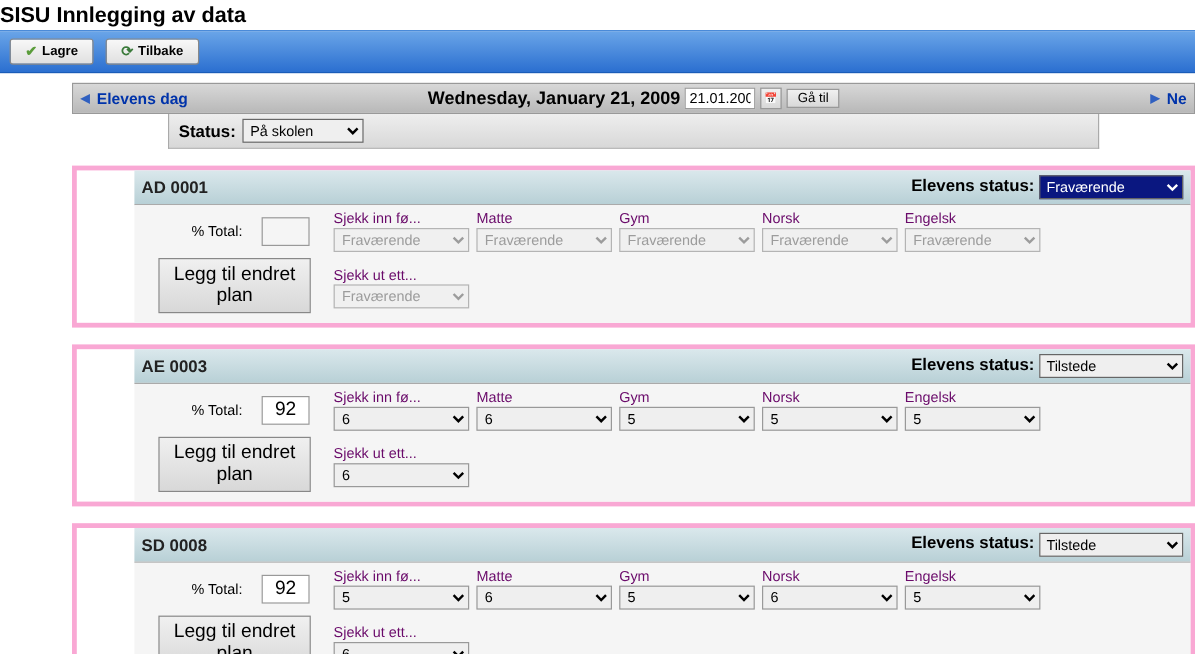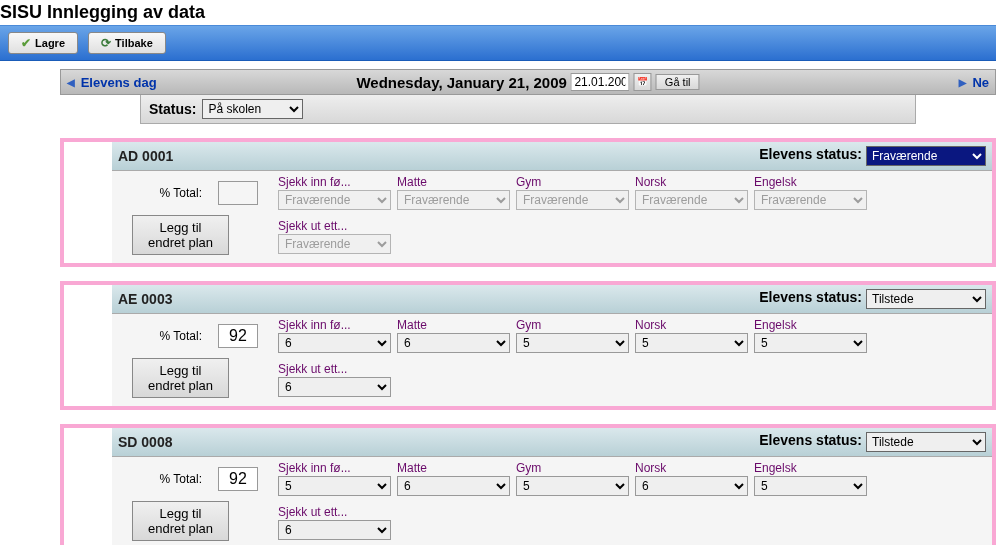--- a/index.html
+++ b/index.html
@@ -156,23 +156,23 @@
       text-align: center;
       padding: 2px;
       font-weight: normal;
       font-size: 16px;
     }
     .total-row input[readonly] { background: #f5f5f5; }
     .change-plan-btn {
       border: 1px solid #888;
       background: linear-gradient(to bottom, #f0f0f0, #d8d8d8);
       padding: 4px 8px;
-      font-size: 13px;
-      cursor: pointer;
-      width: 97px;
+      font-size: 16px;
+      cursor: pointer;
+      width: 127px;
       margin-left: 14px;
     }
     
     .grid {
       flex: 1;
       display: grid;
       grid-template-columns: repeat(6, 1fr);
       gap: 2px 6px;
     }
     .cell { display: flex; flex-direction: column; gap: 1px; }

